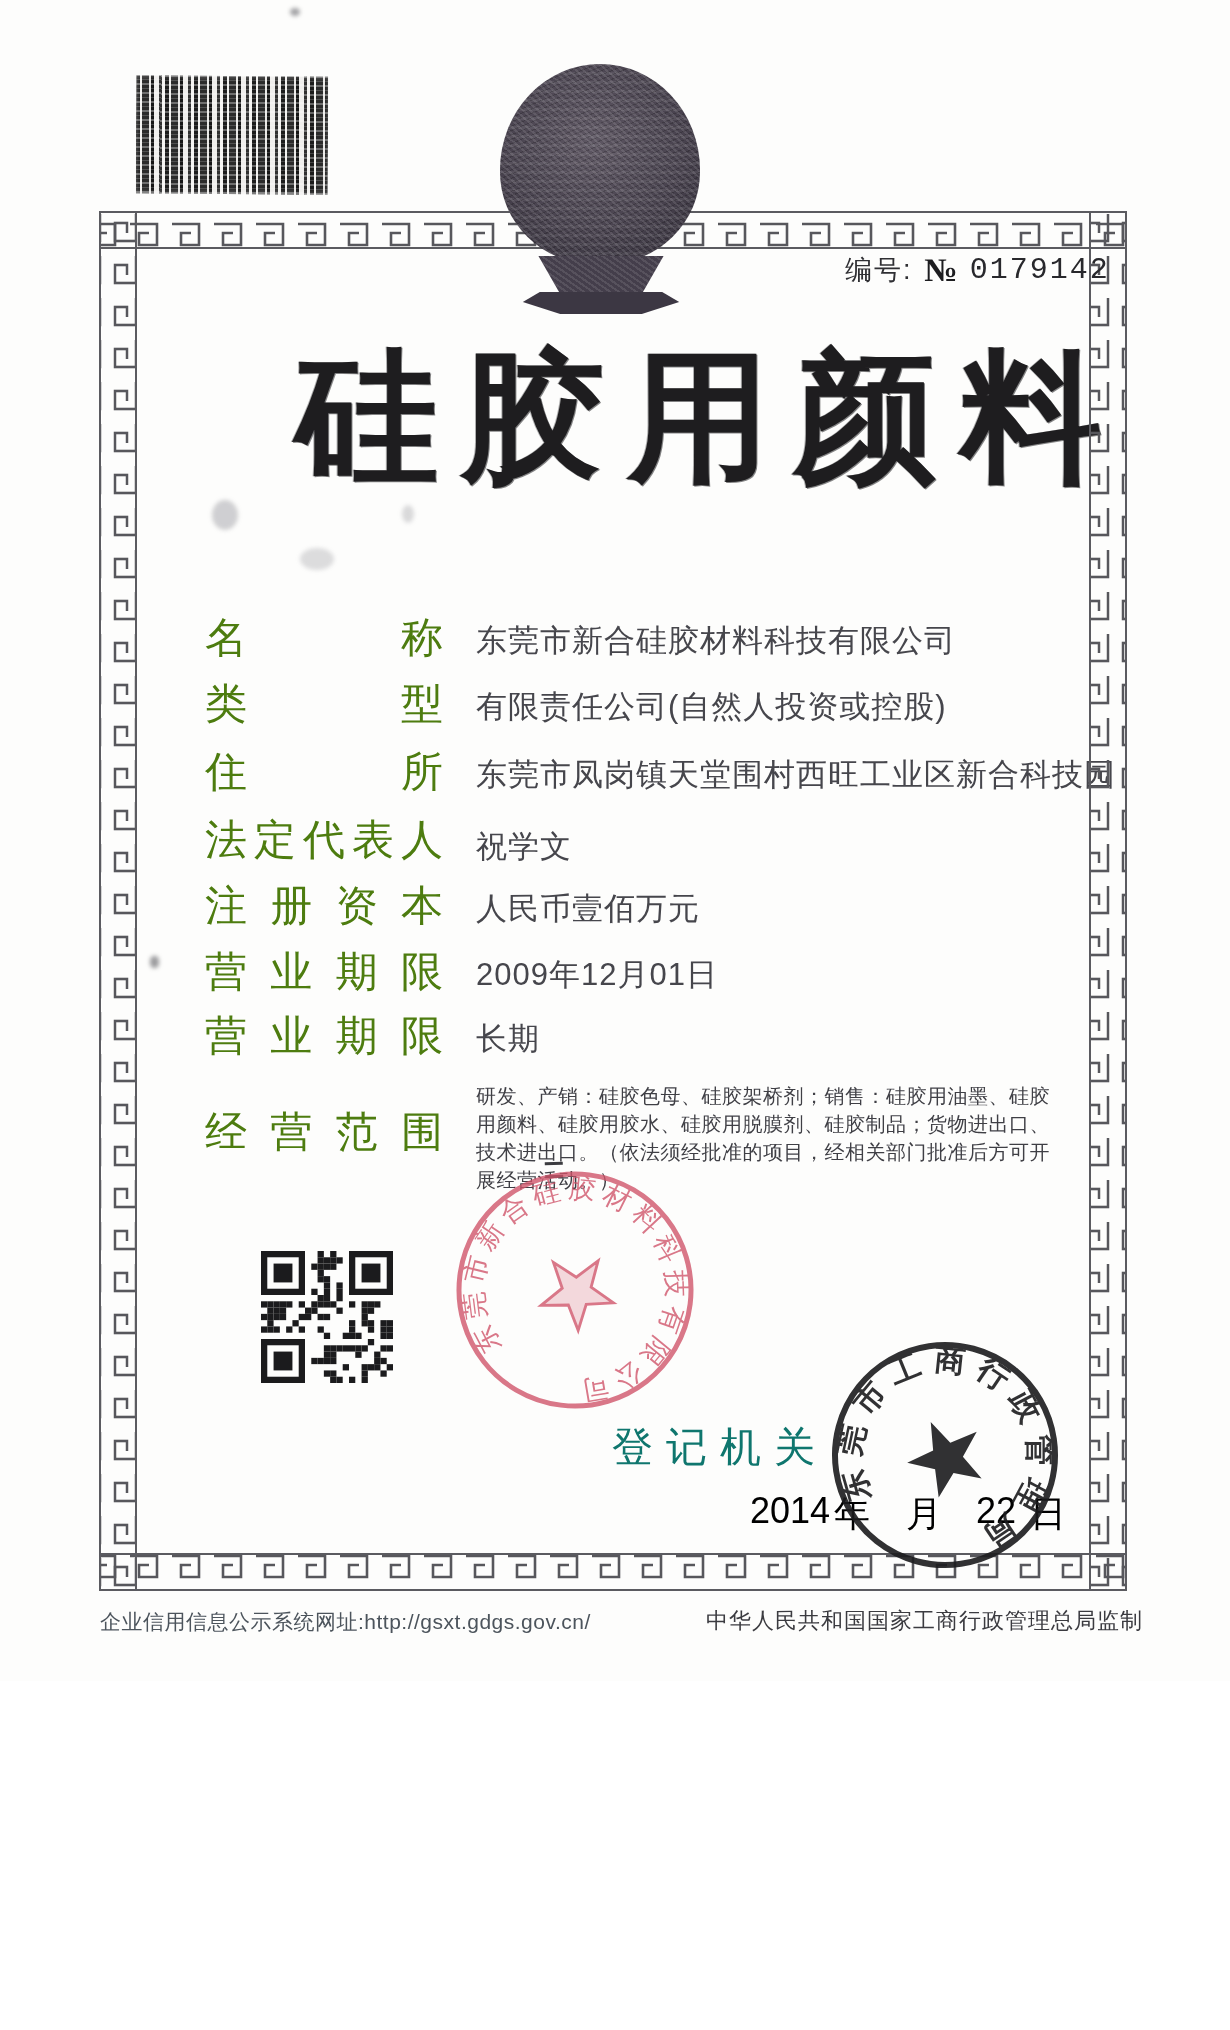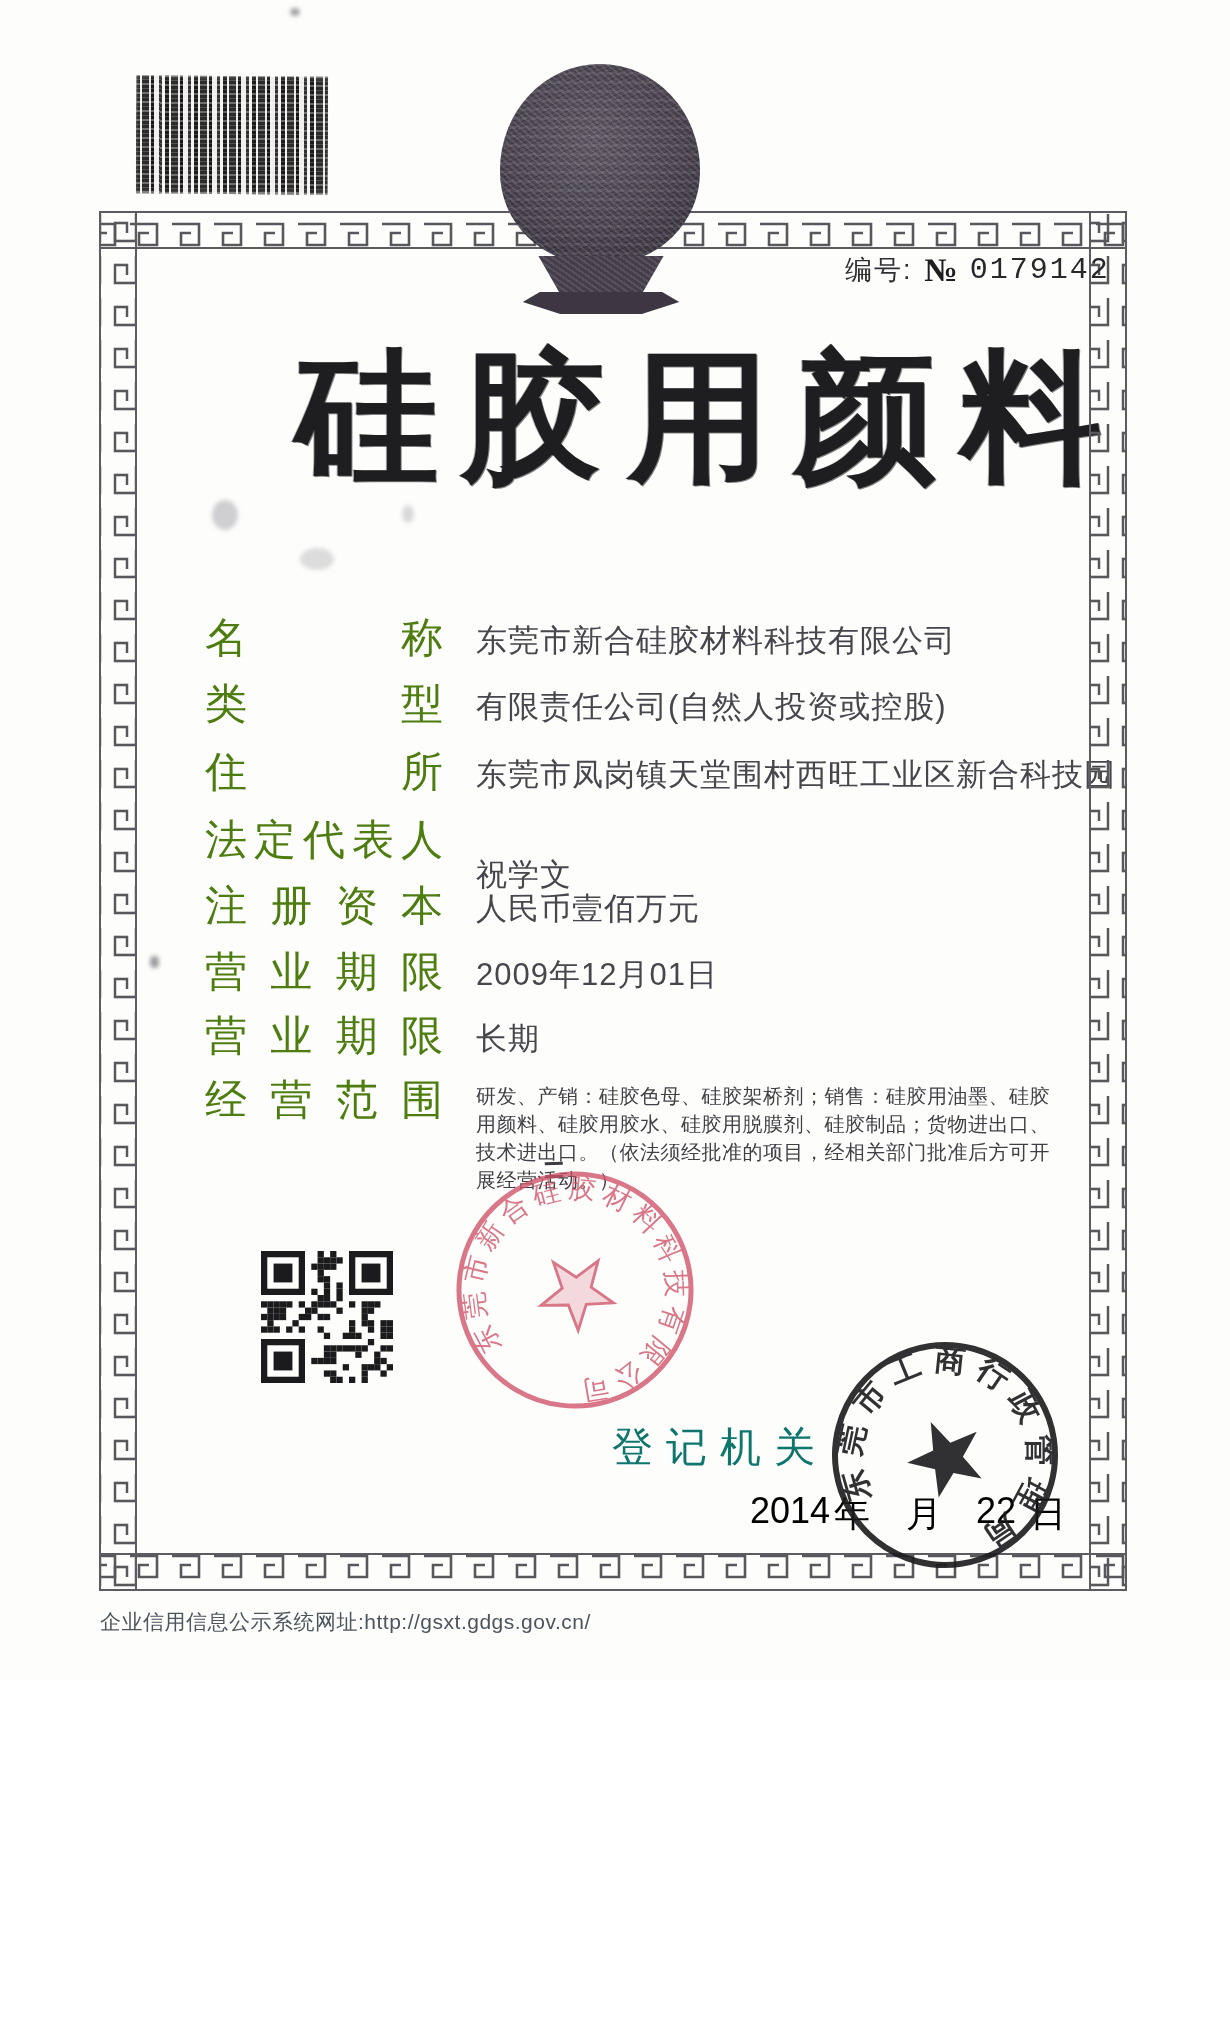--- a/index.html
+++ b/index.html
@@ -59,25 +59,25 @@
   
   .row{position:absolute;left:0;top:0;width:1230px;}
   .flabel{
     position:absolute;left:205px;width:238px;font-size:42px;color:#4d7c0f;
     text-align:justify;text-align-last:justify;white-space:normal;
   }
   .fvalue{position:absolute;left:476px;font-size:31px;color:#46464c;letter-spacing:1px;white-space:nowrap;}
   .row0 .flabel{top:610px}.row0 .fvalue{top:620px}
   .row1 .flabel{top:676px}.row1 .fvalue{top:686px}
   .row2 .flabel{top:744px}.row2 .fvalue{top:754px}
-  .row3 .flabel{top:812px}.row3 .fvalue{top:854px}
+  .row3 .flabel{top:812px}.row3 .fvalue{top:826px}
   .row4 .flabel{top:878px}.row4 .fvalue{top:888px}
   .row5 .flabel{top:944px}.row5 .fvalue{top:954px}
   .row6 .flabel{top:1008px}.row6 .fvalue{top:1018px}
-  .row7 .flabel{top:1072px}
+  .row7 .flabel{top:1104px}
   .row7 .fvalue{
     top:1082px;width:585px;font-size:20px;line-height:28px;letter-spacing:.5px;
     white-space:normal;color:#3f3f45;
   }
   
   .seal{position:absolute;z-index:8;}
   
   .registrar-label{position:absolute;left:612px;top:1420px;font-size:41px;color:#0f766e;letter-spacing:13px;z-index:6;white-space:nowrap;}
   .dt{position:absolute;top:1490px;font-size:36px;color:#000000;z-index:6;}
   .dt-year{left:750px}.dt-yunit{left:834px}.dt-munit{left:906px}.dt-day{left:976px}.dt-dunit{left:1030px}
@@ -321,14 +321,15 @@
   </svg>
 
   <div class="registrar-label">登记机关</div>
   <span class="dt dt-year">2014</span>
   <span class="dt dt-yunit">年</span>
   <span class="dt dt-munit">月</span>
   <span class="dt dt-day">22</span>
   <span class="dt dt-dunit">日</span>
 
   <div class="footer-left">企业信用信息公示系统网址:http://gsxt.gdgs.gov.cn/</div>
+  <div class="footer-right">中华人民共和国国家工商行政管理总局监制</div>
 
 </div>
 
 </body></html>

